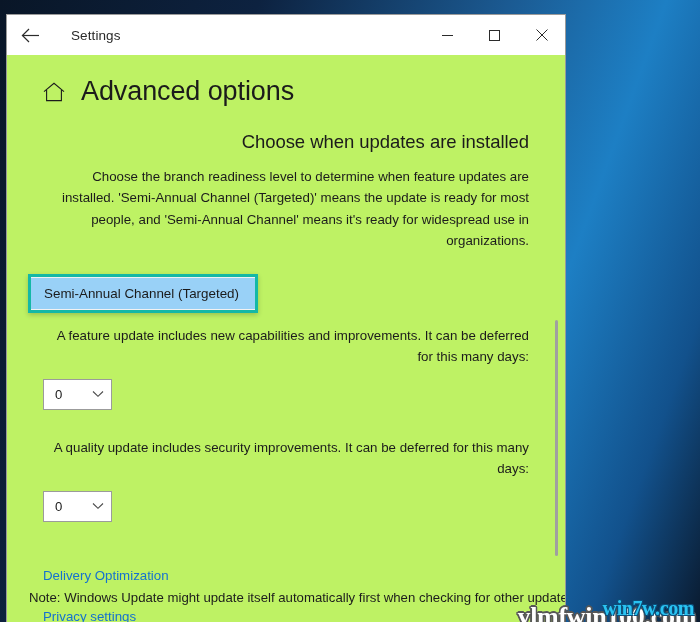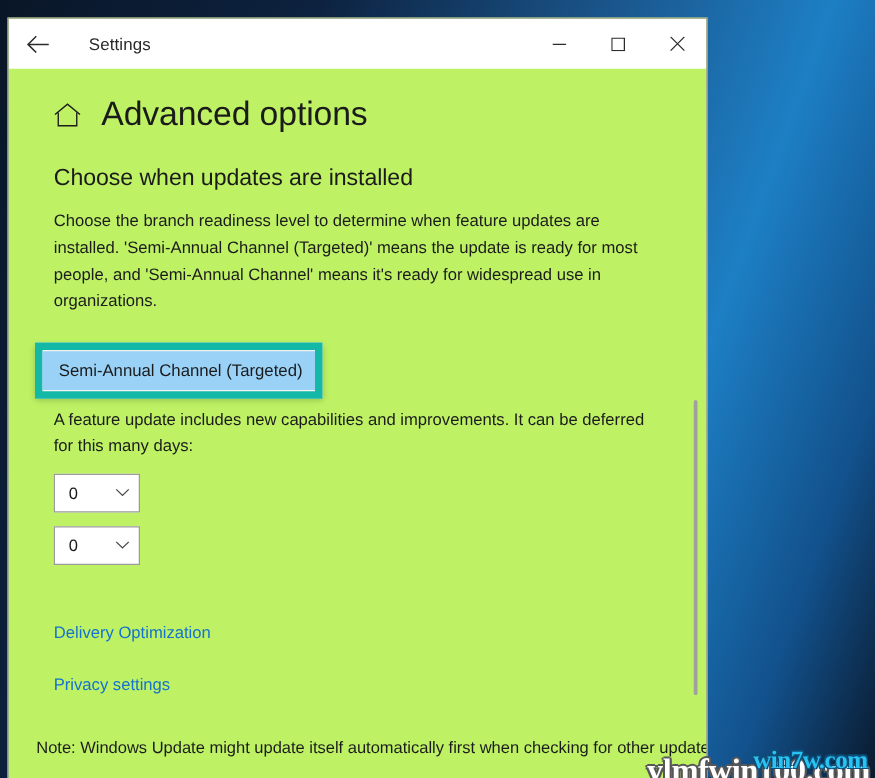--- a/index.html
+++ b/index.html
@@ -84,38 +84,40 @@
     letter-spacing: -.1px;
     line-height: 1.1;
   }
 
   #section-heading {
     font-size: 18.5px;
     font-weight: 400;
     color: #1b1b1b;
     margin-top: 22px;
     letter-spacing: -.05px;
+    text-align: right;
   }
 
   .body-text {
     font-size: 13.3px;
     color: #1c1c1c;
     line-height: 1.62;
     margin-top: 13px;
     max-width: 640px;
+    text-align: right;
   }
 
   
   #branch-dropdown {
     position: absolute;
     left: 21px;
     top: 219px;
     width: 230px;
     background: #f2f2f2;
-    border: 6px solid #14b8a6;
+    border: 3px solid #14b8a6;
     box-shadow: 0 2px 5px rgba(0,0,0,.20);
     z-index: 20;
     padding: 1px 0;
   }
   .dropdown-item {
     height: 31px;
     display: flex;
     align-items: center;
     padding: 0 0 0 13px;
     font-size: 13.4px;
@@ -276,20 +278,21 @@
 
     <div class="combo">
       <span class="combo-value">0</span>
       <span>
         <svg class="chev" width="12" height="8" viewBox="0 0 12 8" fill="none" stroke="currentColor" stroke-width="1.1">
             <path d="M1 1.5 L6 6.3 L11 1.5"></path>
           </svg>
       </span>
     </div>
 
+    <div class="body-text" style="margin-top:27px">A quality update includes security improvements. It can be deferred for this many days:</div>
 
     <div class="combo">
       <span class="combo-value">0</span>
       <span>
         <svg class="chev" width="12" height="8" viewBox="0 0 12 8" fill="none" stroke="currentColor" stroke-width="1.1">
             <path d="M1 1.5 L6 6.3 L11 1.5"></path>
           </svg>
       </span>
     </div>
 

